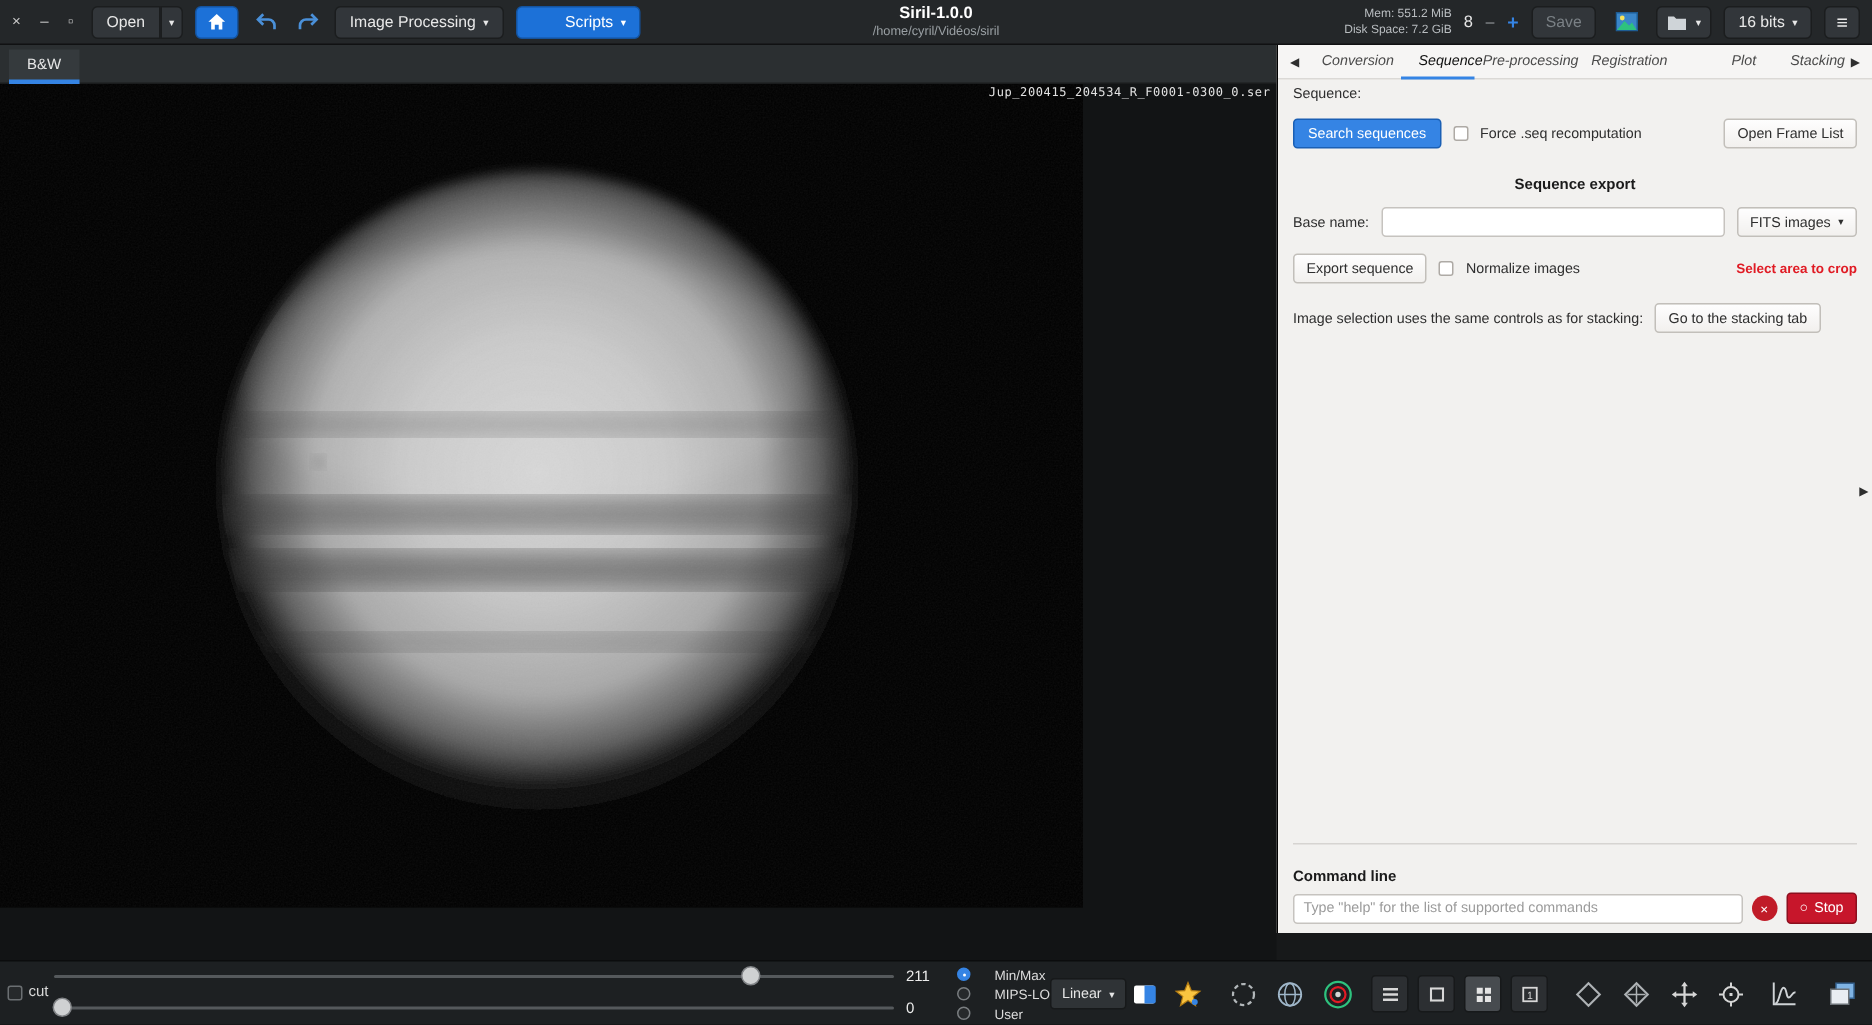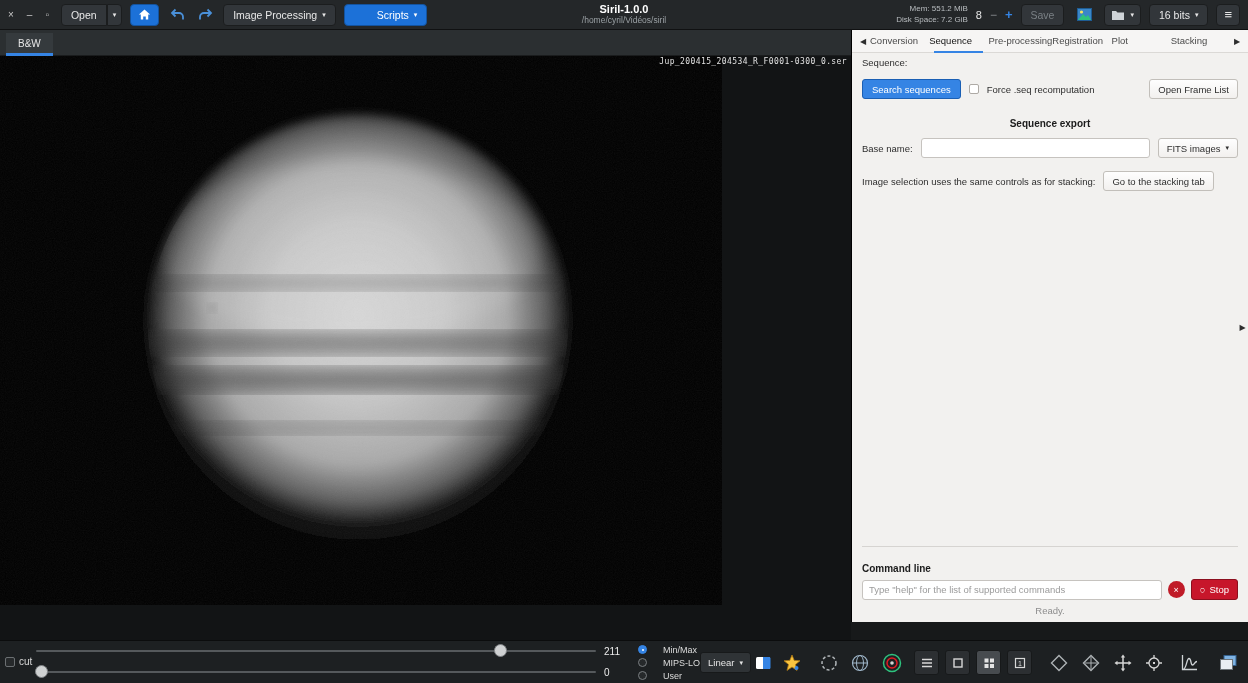--- a/index.html
+++ b/index.html
@@ -36,21 +36,21 @@
   .canvas{position:absolute;left:0;top:0;width:722px;height:549px;background:#000;overflow:hidden;}
   .filename{position:absolute;top:1px;right:4px;font-family:"DejaVu Sans Mono",monospace;font-size:8px;letter-spacing:.4px;color:#e2e2e2;}
   .zoom-label{position:absolute;left:4px;top:584px;font-size:10px;color:#cfcfcf;}
   .seq-line{position:absolute;left:4px;top:569px;font-size:10.5px;color:#f0f0f0;}
   .seq-line .lbl{font-weight:bold;font-style:italic;}
 
   
   .right-panel{position:absolute;left:851px;top:30px;width:397px;height:592px;background:#f2f1ef;border-left:1px solid #000;display:flex;flex-direction:column;}
   .tabs-row{height:23px;display:flex;align-items:center;background:#f6f5f4;border-bottom:1px solid #dbd9d6;padding:0 4px;}
   .tab-arrow{width:14px;text-align:center;font-size:8px;color:#2e2e2e;}
-  .rtab{flex:1;text-align:left;font-size:9.5px;color:#4a4a4a;height:23px;line-height:22px;position:relative;white-space:nowrap;}
+  .rtab{flex:1;text-align:right;font-size:9.5px;color:#4a4a4a;height:23px;line-height:22px;position:relative;white-space:nowrap;font-style:italic;}
   .rtab.active{color:#111;}
   .rtab.active::after{content:"";position:absolute;left:5px;right:5px;bottom:0;height:2px;background:#3584e4;}
   .panel-content{flex:1;display:flex;flex-direction:column;padding:4px 10px 6px;overflow:hidden;}
   .section-heading{text-align:center;font-size:10px;font-weight:bold;color:#1b1b1b;margin:8px 0 9px;}
   .form-row{display:flex;align-items:center;gap:8px;margin-bottom:11px;font-size:9.5px;color:#2e2e2e;}
   .combo{flex:1;height:20px;background:#fff;border:1px solid #c6c3bf;border-radius:3px;display:flex;align-items:center;padding:0 7px;font-size:9px;color:#2b2b2b;}
   .combo .caret{margin-left:auto;color:#333;}
   .lbtn{height:20px;background:linear-gradient(#fefefe,#f2f0ee);border:1px solid #c2bfba;border-radius:3px;font-size:9.5px;color:#2e2e2e;display:inline-flex;align-items:center;padding:0 8px;white-space:nowrap;}
   .bbtn{height:20px;background:#3584e4;border:1px solid #1a5fb4;border-radius:3px;font-size:9.5px;color:#fff;display:inline-flex;align-items:center;padding:0 9px;white-space:nowrap;}
   .checkbox{width:10px;height:10px;background:#fff;border:1px solid #aeaaa5;border-radius:2px;display:inline-block;flex:none;}
@@ -251,41 +251,48 @@
 
     <div class="form-row">
       <span>Base name:</span>
       <input class="textinput" style="flex: 1 1 0%;">
       <span class="lbtn">
         <span>FITS images</span>
         <span class="caret">▾</span>
       </span>
     </div>
 
+    <div class="form-row">
+      <span class="lbtn">
+          <span>Export sequence</span>
+        </span>
+      <span class="checkbox"></span>
+      <span>Normalize images</span>
+      <span class="red-hint">Select area to crop</span>
+    </div>
 
     <div class="form-row" style="margin-top:2px">
       <span class="note">Image selection uses the same controls as for stacking:</span>
       <span class="lbtn">
           <span>Go to the stacking tab</span>
         </span>
     </div>
 
     <div class="cmd-block">
       <div class="cmd-heading">Command line</div>
       <div class="cmd-row">
         <input class="textinput" placeholder="Type &quot;help&quot; for the list of supported commands" style="">
         <span class="clear-btn">
             <span>×</span>
           </span>
         <span class="stop-btn">
           <span>○</span>
           <span>Stop</span>
         </span>
       </div>
-      <div class="ready">Ready.</div>
     </div>
   </div>
 </div>
 
 <span class="panel-handle">▶</span>
 
 <div class="bottom-bar">
   <span class="cut-check"></span>
   <span class="cut-label">cut</span>
 

